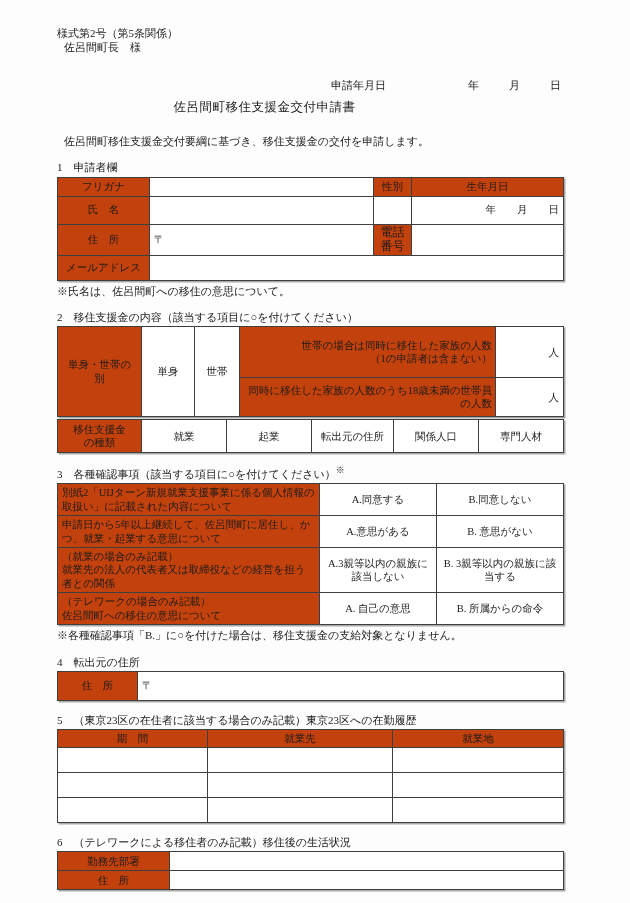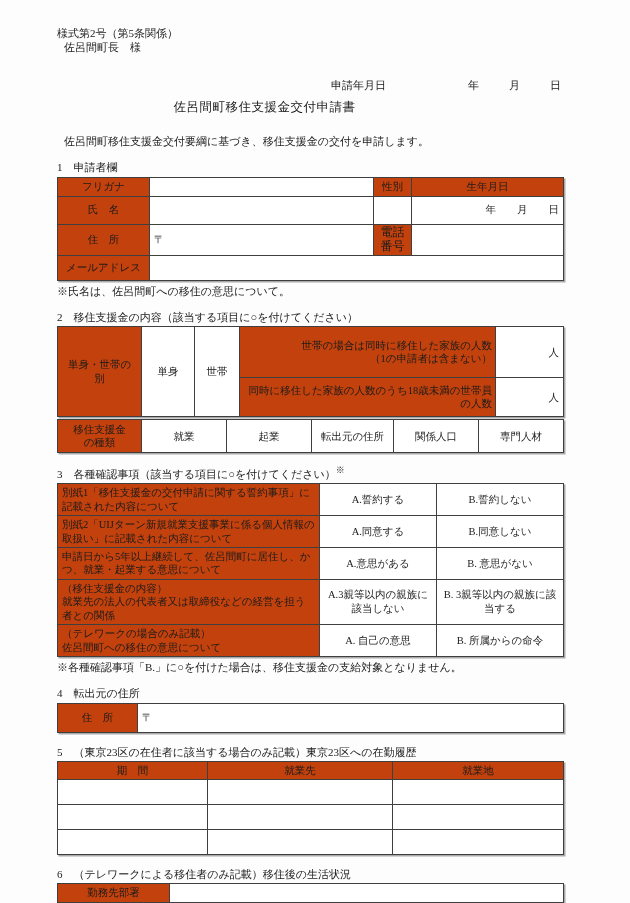--- a/index.html
+++ b/index.html
@@ -157,37 +157,32 @@
     </table>
 
   <div class="sec-h"><span>3　各種確認事項（該当する項目に○を付けてください）</span><sup>※</sup></div>
   <table class="t t3">
     <colgroup>
         <col style="width:262px">
         <col style="width:117px">
         <col style="width:127px">
       </colgroup>
     <tbody>
-        <tr>
-      <td class="g pre lbl">別紙1「移住支援金の交付申請に関する誓約事項」に記載された内容について</td>
-      <td class="choice">A.誓約する</td>
-      <td class="choice">B.誓約しない</td>
-    </tr>
     <tr>
       <td class="g pre lbl">別紙2「UIJターン新規就業支援事業に係る個人情報の取扱い」に記載された内容について</td>
       <td class="choice">A.同意する</td>
       <td class="choice">B.同意しない</td>
     </tr>
     <tr>
       <td class="g pre lbl">申請日から5年以上継続して、佐呂間町に居住し、かつ、就業・起業する意思について</td>
       <td class="choice">A.意思がある</td>
       <td class="choice">B. 意思がない</td>
     </tr>
     <tr>
-      <td class="g pre lbl">（移住支援金の内容）
+      <td class="g pre lbl">（就業の場合のみ記載）
 就業先の法人の代表者又は取締役などの経営を担う者との関係</td>
       <td class="choice">A.3親等以内の親族に該当しない</td>
       <td class="choice">B. 3親等以内の親族に該当する</td>
     </tr>
     <tr>
       <td class="g pre lbl">（テレワークの場合のみ記載）
 佐呂間町への移住の意思について</td>
       <td class="choice">A. 自己の意思</td>
       <td class="choice">B. 所属からの命令</td>
     </tr>

